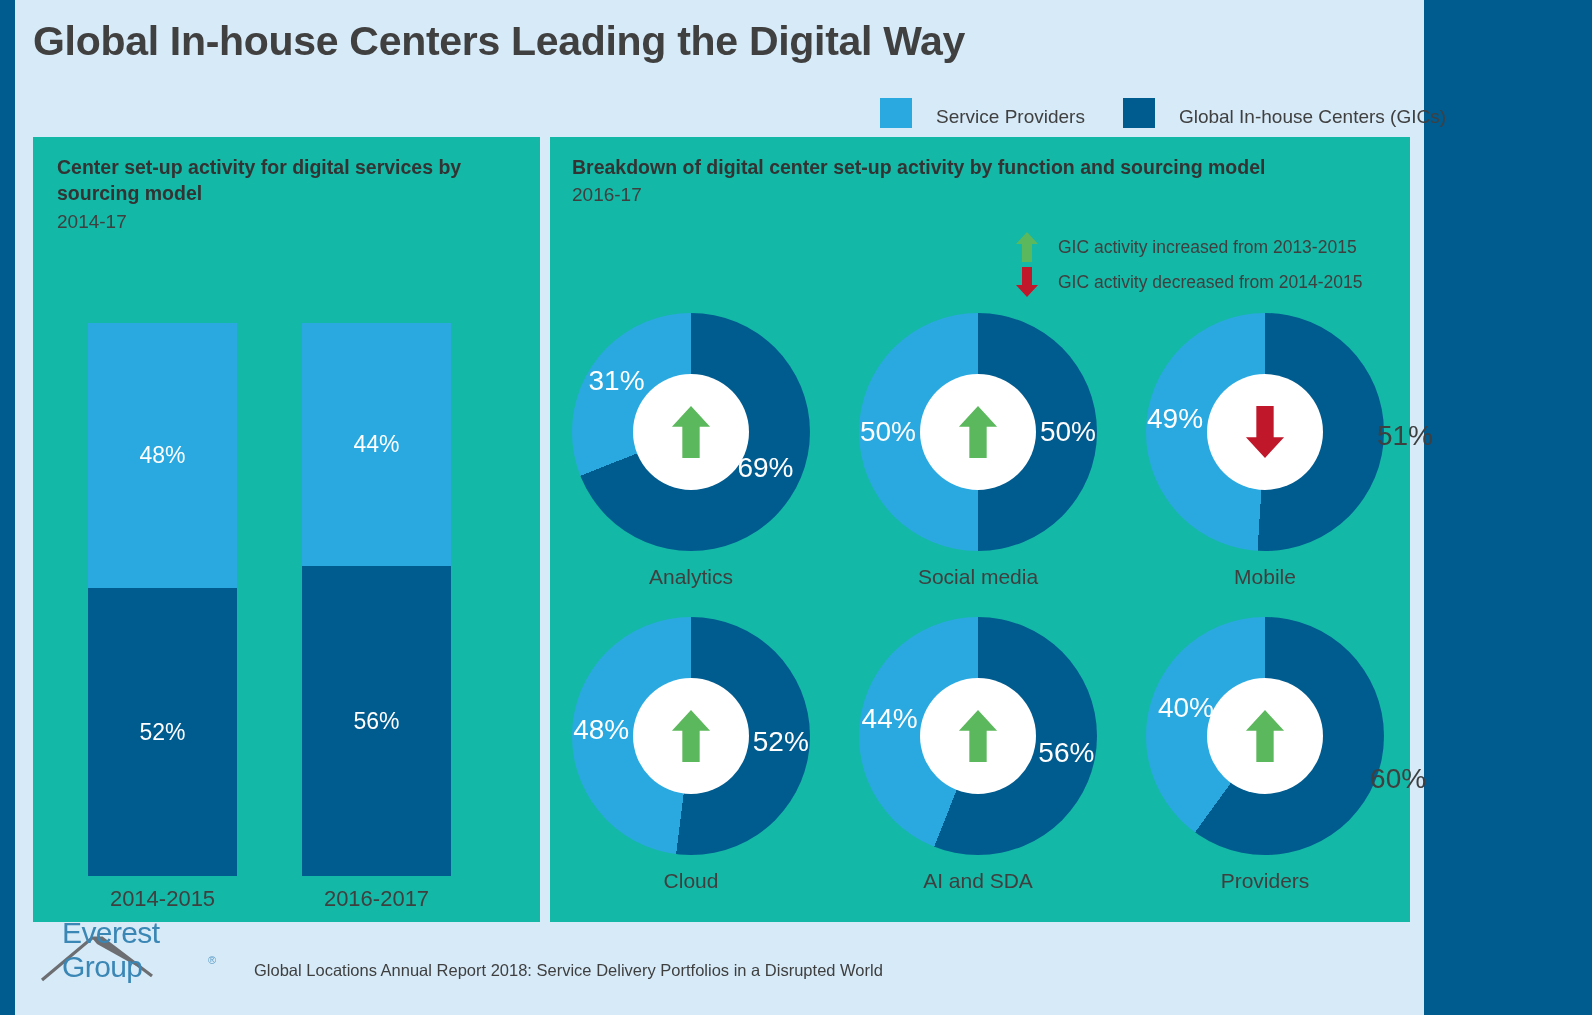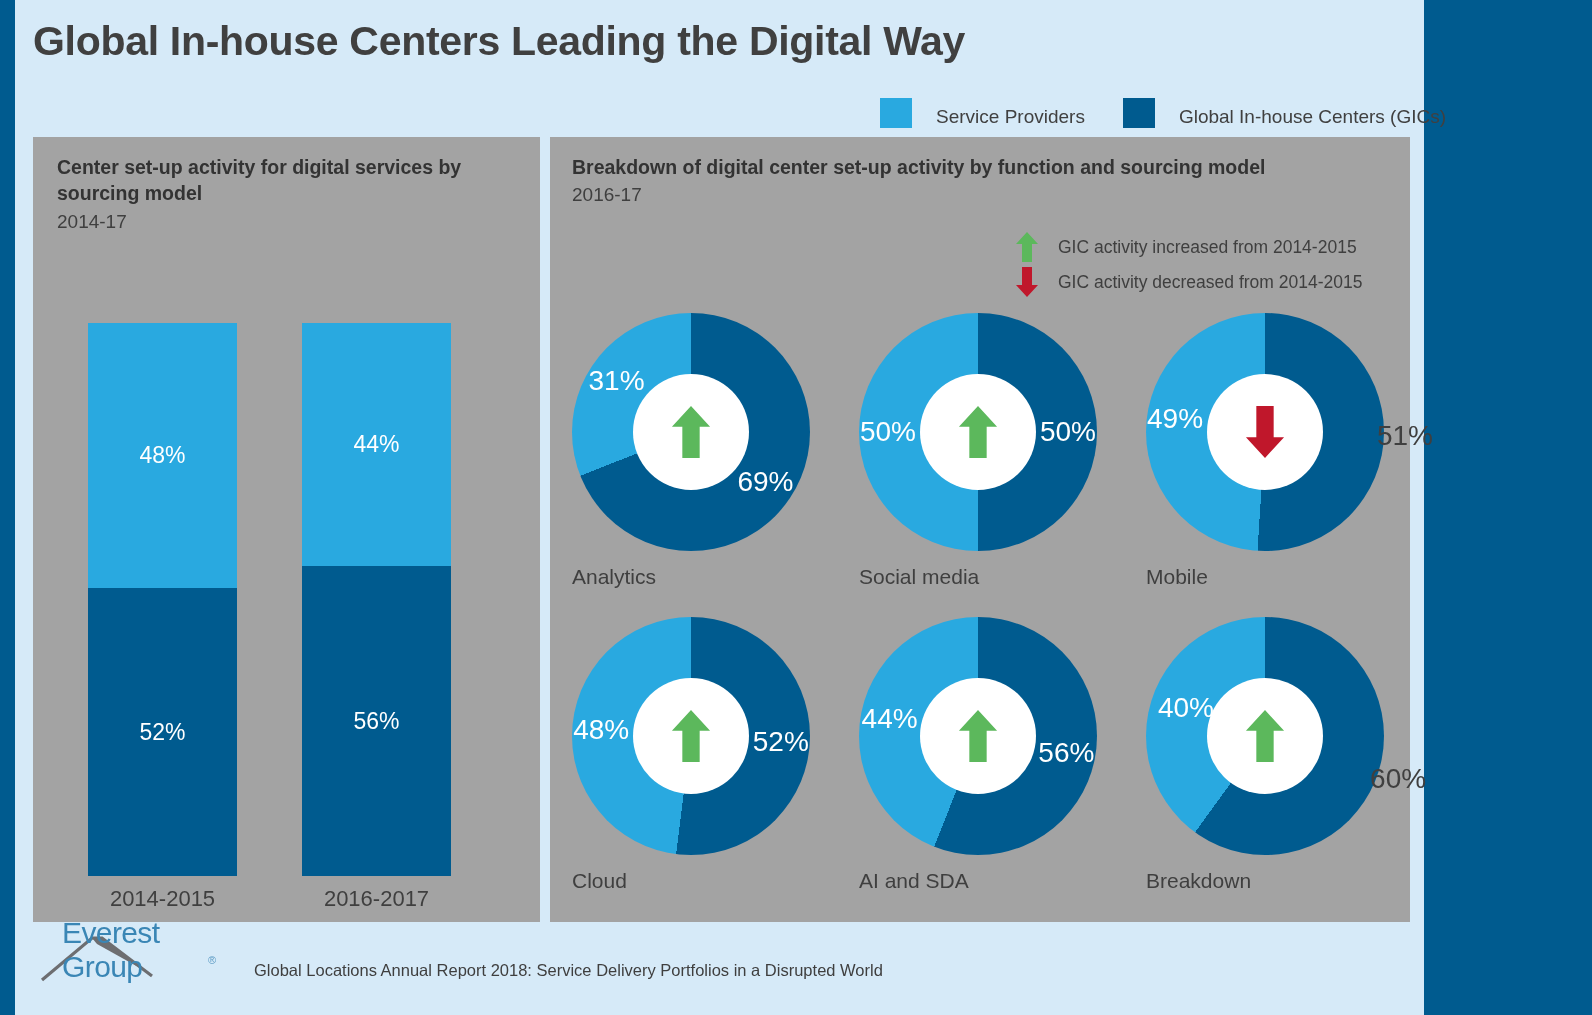--- a/index.html
+++ b/index.html
@@ -54,21 +54,21 @@
   .legend-swatch.sp { background: #29a9e0; }
   .legend-swatch.gic { background: #005b8f; }
   .legend-label {
     font-size: 19px;
     color: #404040;
     white-space: nowrap;
   }
   
   .card {
     position: absolute;
-    background: #a3a3a3;
+    background: #14b8a6;
   }
   #card-left  { left: 33px;  top: 137px; width: 507px; height: 785px; }
   #card-right { left: 550px; top: 137px; width: 840px; height: 785px; padding-left: 20px; }
   .card-title {
     font-size: 19.5px;
     font-weight: bold;
     color: #333333;
     line-height: 1.35;
   }
   .card-sub {
@@ -138,20 +138,21 @@
     display: flex; align-items: center; justify-content: center;
   }
   .donut-label {
     position: absolute;
     font-size: 28px;
     white-space: nowrap;
   }
   .donut-label.inside  { color: #ffffff; }
   .donut-label.outside { color: #3f3f3f; }
   .donut-cat {
+    text-align: center;
     font-size: 21px;
     color: #3f3f3f;
     margin-top: 14px;
   }
   
   .footer {
     position: absolute;
     left: 40px; top: 930px;
     display: flex; align-items: flex-end;
   }
@@ -230,41 +231,41 @@
       <div class="card-sub">2016-17</div>
     </div>
 
     <div class="arrow-legend">
       <div class="arrow-legend-row">
         <span class="arrow-legend-icon">
           <svg width="22" height="30" viewBox="0 0 22 30" aria-hidden="true">
             <polygon points="11,0 22,12 16,12 16,30 6,30 6,12 0,12" fill="#5cb85c"></polygon>
           </svg>
         </span>
-        <span class="arrow-legend-text">GIC activity increased from 2014-2015</span>
+        <span class="arrow-legend-text">GIC activity increased from 2013-2015</span>
       </div>
       <div class="arrow-legend-row">
         <span class="arrow-legend-icon">
           <svg width="22" height="30" viewBox="0 0 22 30" aria-hidden="true">
             <polygon points="11,30 22,18 16,18 16,0 6,0 6,18 0,18" fill="#c0172b"></polygon>
           </svg>
         </span>
         <span class="arrow-legend-text">GIC activity decreased from 2014-2015</span>
       </div>
     </div>
 
     <div id="donut-grid">
         <div class="donut-wrap" style="left: 22px; top: 176px;">
           <div class="donut" style="background:conic-gradient(#005b8f 0deg 248.4deg, #29a9e0 248.4deg 360deg)">
             <div class="donut-hole">
               <svg width="40" height="52" viewBox="0 0 22 30">
                 <polygon points="11,0 22,12 16,12 16,30 6,30 6,12 0,12" fill="#5cb85c"></polygon>
               </svg>
             </div>
-            <span class="donut-label inside" style="left:193.43725168471056px; top:169px; transform:translate(-50%,-50%)">69%</span>
+            <span class="donut-label inside" style="left:193.43725168471056px; top:155px; transform:translate(-50%,-50%)">69%</span>
             <span class="donut-label inside" style="left:44.56274831528941px; top:68.41249599330828px; transform:translate(-50%,-50%)">31%</span>
           </div>
           <div class="donut-cat">Analytics</div>
         </div>
         <div class="donut-wrap" style="left: 309px; top: 176px;">
           <div class="donut" style="background:conic-gradient(#005b8f 0deg 180deg, #29a9e0 180deg 360deg)">
             <div class="donut-hole">
               <svg width="40" height="52" viewBox="0 0 22 30">
                 <polygon points="11,0 22,12 16,12 16,30 6,30 6,12 0,12" fill="#5cb85c"></polygon>
               </svg>
@@ -313,21 +314,21 @@
         <div class="donut-wrap" style="left: 596px; top: 480px;">
           <div class="donut" style="background:conic-gradient(#005b8f 0deg 216deg, #29a9e0 216deg 360deg)">
             <div class="donut-hole">
               <svg width="40" height="52" viewBox="0 0 22 30">
                 <polygon points="11,0 22,12 16,12 16,30 6,30 6,12 0,12" fill="#5cb85c"></polygon>
               </svg>
             </div>
             <span class="donut-label outside" style="left:252.14791228132148px; top:162.26237921249265px; transform:translate(-50%,-50%)">60%</span>
             <span class="donut-label inside" style="left:40px; top:91.1884705062547px; transform:translate(-50%,-50%)">40%</span>
           </div>
-          <div class="donut-cat">Breakdown</div>
+          <div class="donut-cat">Providers</div>
         </div>
       </div>
   </div>
 
   <div class="footer">
     <div class="logo">
       <svg width="180" height="52" viewBox="0 0 180 52" aria-hidden="true">
         <polyline points="2,50 52,8 62,8 112,46" fill="none" stroke="#6d6e71" stroke-width="3.2"></polyline>
         <polygon points="52,8 62,8 100,38 57,14" fill="#6d6e71"></polygon>
       </svg>

